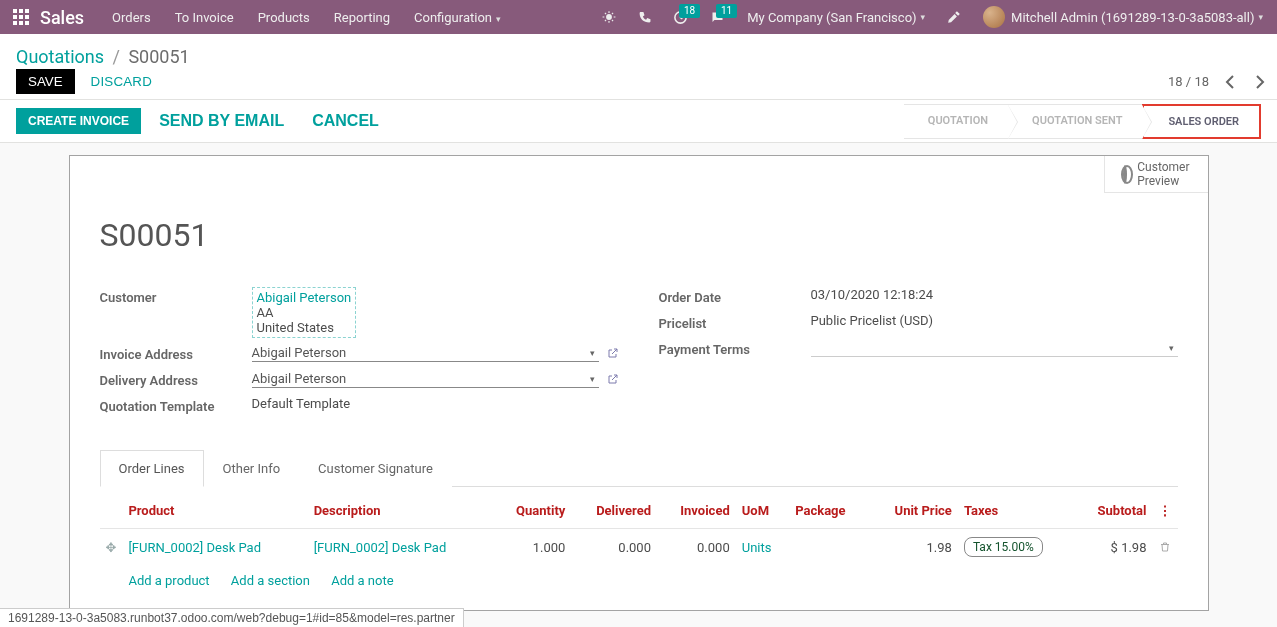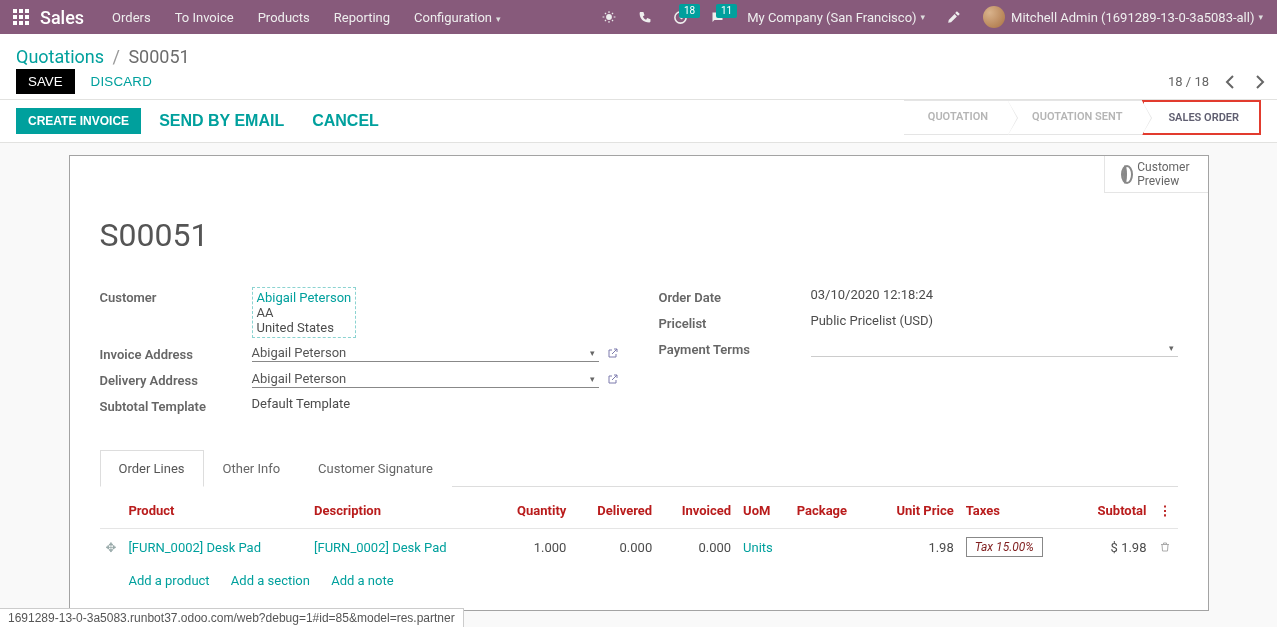--- a/index.html
+++ b/index.html
@@ -25,21 +25,21 @@
   .breadcrumb .sep { color:#999; margin: 0 4px;}
   .breadcrumb .active { color:#6c6c6c;}
   .cp-row2 { display:flex; align-items:center; justify-content: space-between; padding-bottom:5px;}
   .cp-left { display:flex; align-items:center; gap:10px;}
   .btn-save { background:#000000; color:#fff; border:none; padding:5px 12px; font-weight:400; cursor:pointer;}
   .btn-link { color:#00a09d; background:none; border:none; padding:5px 6px; font-weight:500; cursor:pointer; letter-spacing:.2px;}
   .cp-right { display:flex; align-items:center; gap:12px; color:#666;}
   .pager-arrow { cursor:pointer; padding:4px; color:#666;}
 
   
-  .statusrow { background:#fff; border-bottom:1px solid #e2e2e0; padding:0 16px; display:flex; align-items:flex-start; justify-content:space-between; }
+  .statusrow { background:#fff; border-bottom:1px solid #e2e2e0; padding:0 16px; display:flex; align-items:center; justify-content:space-between; }
   .status-left { display:flex; align-items:center; gap:8px; padding:6px 0;}
   .btn-primary-sm { background:#00a09d; color:#fff; border:none; padding:6px 12px; font-weight:600; font-size:12px; cursor:pointer;}
   .btn-sec-sm { color:#00a09d; background:none; border:none; padding:6px 10px; font-weight:600; font-size:16px; cursor:pointer;}
   .stages { display:flex; align-items:stretch;}
   .stage { position:relative; padding:9px 20px 9px 24px; font-size:11px; font-weight:600; color:#b5b5b5; background:#fff; border-top:1px solid #e5e5e5; border-bottom:1px solid #e5e5e5; cursor:pointer;}
   .stage::after{ content:""; position:absolute; right:-9px; top:0; width:0;height:0; border-top:17px solid transparent; border-bottom:17px solid transparent; border-left:9px solid #fff; z-index:2;}
   .stage::before{ content:""; position:absolute; right:-10px; top:0; width:0;height:0; border-top:17px solid transparent; border-bottom:17px solid transparent; border-left:10px solid #e5e5e5; z-index:1;}
   .stage.active { color:#5f5e70; border:2px solid #e23b2e; }
   .stage.active::after, .stage.active::before { display:none;}
 
@@ -72,21 +72,21 @@
   .tabbar { display:flex; border-bottom:1px solid #ddd; padding-left:0;}
   .tab { padding: 10px 18px; color:#666; cursor:pointer; border:1px solid transparent; position:relative; top:1px; background:#fff;}
   .tab.active { border:1px solid #ddd; border-bottom:1px solid #fff; color:#555;}
   table.lines { width:100%; border-collapse:collapse; margin-top:6px;}
   table.lines th { text-align:left; font-weight:700; color:#b91c1c; padding:10px 6px 10px; border-bottom:1px solid #e5e5e5; font-size:13px;}
   table.lines th.r { text-align:right;}
   table.lines td { padding:8px 6px; vertical-align:middle; font-size:13px;}
   table.lines td.r { text-align:right;}
   .handle { color:#9aa; cursor:grab;}
   .plink { color:#00a09d; cursor:pointer;}
-  .taxbadge { display:inline-block; border:1px solid #888; border-radius:0; padding:2px 8px; font-size:12px; color:#7f1d1d;font-style:italic;}
+  .taxbadge { display:inline-block; border:1px solid #888; border-radius:8px; padding:2px 8px; font-size:12px; color:#14532d;}
   .trash { color:#aaa; cursor:pointer;}
   .addrow td { padding:8px 6px;}
   .addrow a { color:#00a09d; margin-right:18px; cursor:pointer;}
   .kebab { cursor:pointer; color:#666;}
 
   .urlbar { position:fixed; left:0; bottom:0; background:#fff; border:1px solid #ccc; border-left:none; border-bottom:none; padding:2px 8px; font-size:12px; color:#555; font-family: Arial, sans-serif;}
   svg { display:block;}
 </style>
 </head>
 <body>
@@ -246,21 +246,21 @@
                 <span class="dd">▾</span>
               </div>
               <span class="ext">
                   <svg viewBox="0 0 24 24" fill="none" stroke="#7c7bad" stroke-width="2">
                     <path d="M14 4h6v6M20 4L10 14M18 14v6H4V6h6"></path>
                   </svg>
                 </span>
             </div>
           </div>
           <div class="frow">
-            <div class="flabel">Subtotal Template</div>
+            <div class="flabel">Quotation Template</div>
             <div class="fval"><span>Default Template</span></div>
           </div>
         </div>
 
         <div class="col">
           <div class="frow">
             <div class="flabel">Order Date</div>
             <div class="fval"><span>03/10/2020 12:18:24</span></div>
           </div>
           <div class="frow">

